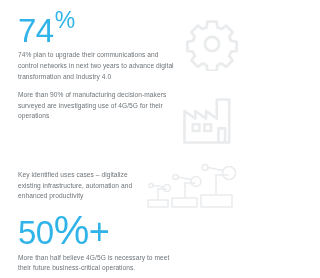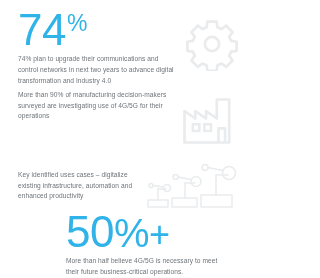--- a/index.html
+++ b/index.html
@@ -35,21 +35,21 @@
     color: #2fb3e8;
     font-family: "Liberation Sans", sans-serif;
     font-weight: 300;
     letter-spacing: -0.5px;
     line-height: 0.92;
     white-space: nowrap;
     display: block;
   }
 
   .stat-figure .digits {
-    font-size: 44px;
+    font-size: 33px;
     font-weight: 300;
   }
   .stat-figure .pct-sup {
     font-size: 23px;
     font-weight: 300;
     vertical-align: 14px;
     margin-left: 1px;
   }
   .stat-figure .pct-inline {
     font-size: 40px;
@@ -88,21 +88,21 @@
   }
 
   #gear-wrap  { left: 185px; top: 17px;  width: 54px; height: 54px; }
   #factory-wrap { left: 182px; top: 97px; width: 58px; height: 48px; }
   #robots-wrap { left: 141px; top: 163px; width: 101px; height: 48px; }
 
   
   #block-1 { top: 10px; }
   #block-2 { top: 86px; }
   #block-3 { top: 170px; }
-  #block-4 { top: 212px; margin-left: 48px; }
+  #block-4 { top: 212px; }
 
   #block-3 .stat-copy { margin-top: 0; }
 </style>
 </head>
 <body>
 
 <div class="infographic">
 
   <div class="stat-block" id="block-1">
     <div class="stat-figure">

